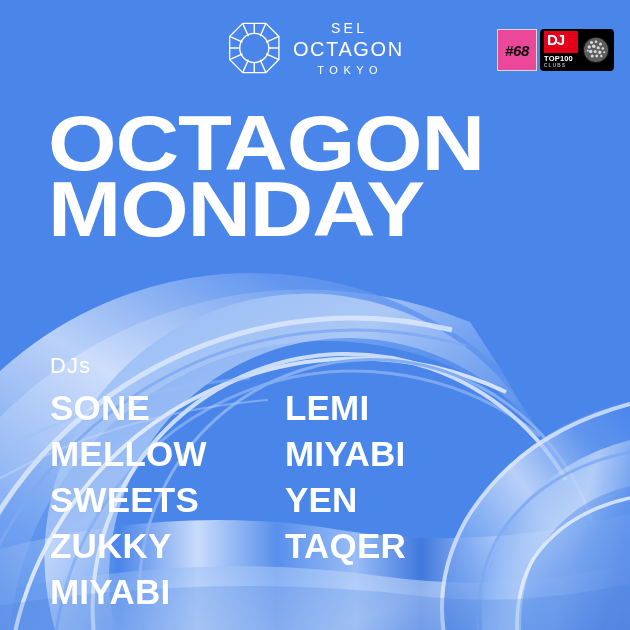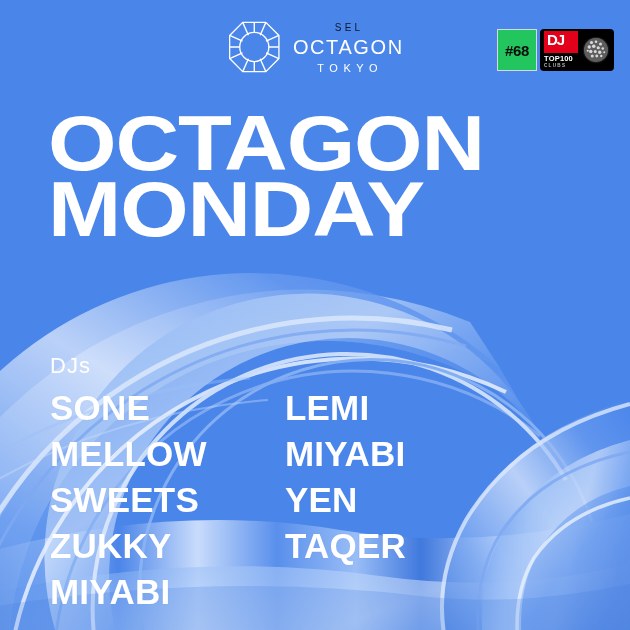--- a/index.html
+++ b/index.html
@@ -44,22 +44,22 @@
   }
   .logo-mark { width: 56px; height: 56px; display: block; }
   .logo-words {
     display: flex;
     flex-direction: column;
     align-items: center;
     line-height: 1;
     padding-top: 2px;
   }
   .logo-sel {
-    color: #0f172a;
-    font-size: 10px;
+    color: #ffffff;
+    font-size: 14px;
     letter-spacing: 3.2px;
     font-weight: 400;
     text-indent: 3.2px;
   }
   .logo-octagon {
     color: #ffffff;
     font-size: 20px;
     letter-spacing: 1.6px;
     font-weight: 400;
     margin-top: 4px;
@@ -78,26 +78,27 @@
   .badge-group {
     position: absolute;
     right: 16px;
     top: 29px;
     display: flex;
     align-items: stretch;
     height: 42px;
     gap: 3px;
   }
   .rank-box {
-    background: #22c55e;
+    background: #ec4899;
     border: 1px solid #d8d8d8;
     width: 38px;
     display: flex;
     align-items: center;
     justify-content: center;
+    font-style: italic;
   }
   .rank-num {
     color: #0b0b0b;
     font-size: 15px;
     font-weight: 700;
     letter-spacing: -0.3px;
   }
   .dj-badge {
     background: #000000;
     border-radius: 4px;

